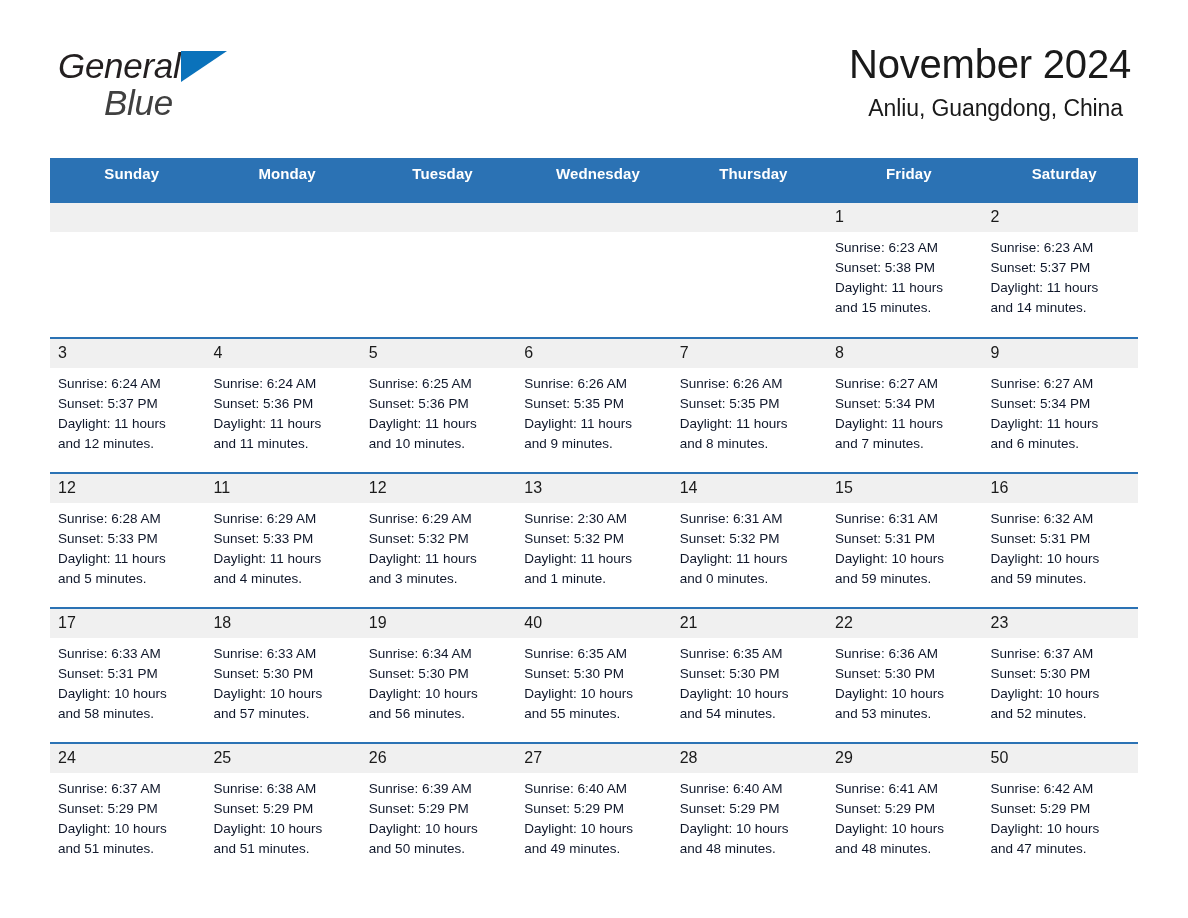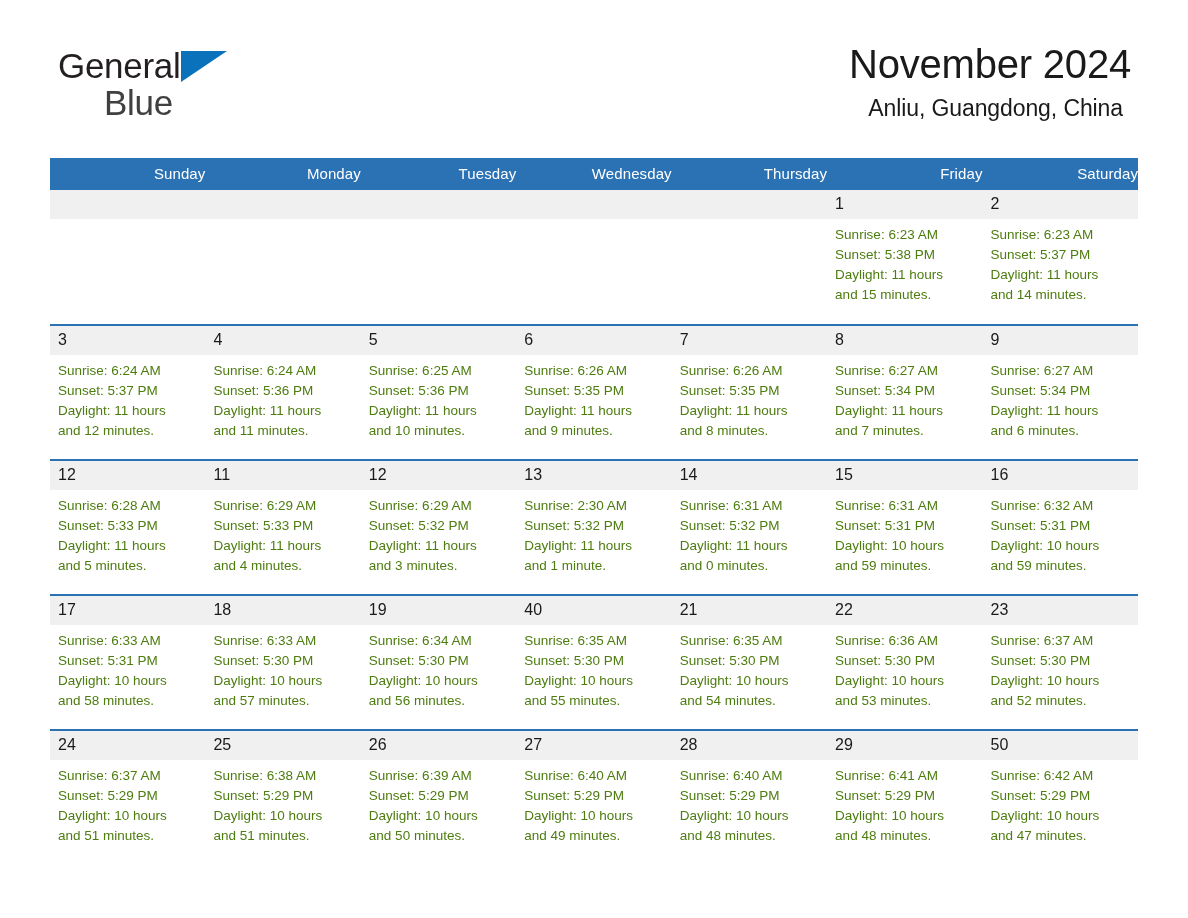--- a/index.html
+++ b/index.html
@@ -28,20 +28,21 @@
     height: 110px;
     padding-top: 40px;
     box-sizing: border-box;
   }
   .brand {
     position: absolute;
     left: 8px;
     top: 48px;
     line-height: 1;
     user-select: none;
+    font-style: italic;
   }
   .brand-row1 {
     position: relative;
     display: block;
     font-size: 35px;
     color: #231f20;
     letter-spacing: -0.3px;
     height: 36px;
   }
   .brand-general {
@@ -97,23 +98,23 @@
     width: 1088px;
     border-collapse: collapse;
     table-layout: fixed;
   }
   .cal col { width: 155.43px; }
 
   .cal thead th {
     background: #2b72b4;
     color: #ffffff;
     font-size: 15px;
-    font-weight: normal;
-    text-align: right;
-    padding: 7px 0 8px 8px;
+    font-weight: bold;
+    text-align: center;
+    padding: 7px 0 21px 8px;
     height: 15px;
     vertical-align: middle;
     letter-spacing: 0.1px;
   }
 
   .cal tbody tr { height: 135px; }
 
   .cal td {
     vertical-align: top;
     padding: 0;
@@ -132,21 +133,21 @@
     line-height: 18px;
     box-sizing: content-box;
   }
   .daynum.empty {
     color: transparent;
   }
   .cell-body {
     padding: 6px 10px 0 8px;
     font-size: 13.5px;
     line-height: 20px;
-    color: #4d7c0f;
+    color: #0f172a;
   }
   .cell-body div { white-space: nowrap; }
 </style>
 </head>
 <body>
 
 <div class="page">
 
   <div class="header">
 

